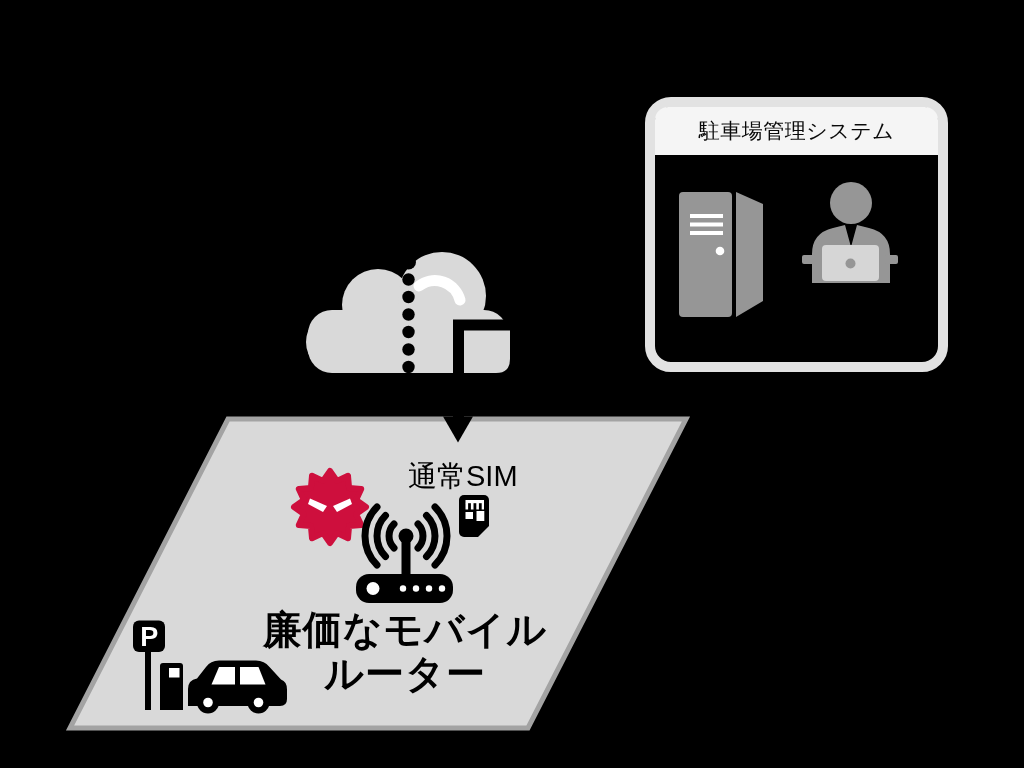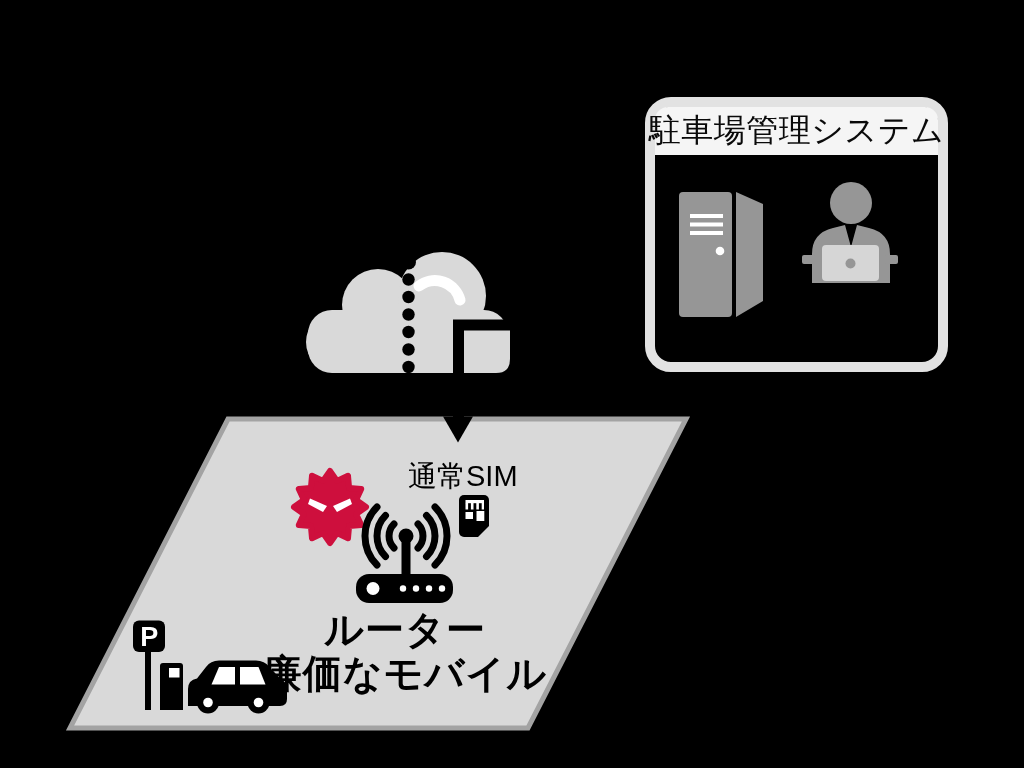--- a/index.html
+++ b/index.html
@@ -14,21 +14,21 @@
   .mgmt-box{
     position:absolute;left:645px;top:97px;width:303px;height:275px;
     box-sizing:border-box;border:10px solid var(--box_border,#e2e2e2);
     border-radius:26px;z-index:2;
   }
   .mgmt-title{
     position:absolute;left:0;top:0;right:0;height:48px;
     background:var(--box_title_bg,#f5f5f5);
     border-radius:13px 13px 0 0;
     display:flex;align-items:center;justify-content:center;
-    font-size:32px;color:#0a0a0a;white-space:nowrap;letter-spacing:0.5px;
+    font-size:21px;color:#0a0a0a;white-space:nowrap;letter-spacing:0.5px;
   }
 
   
   .sim-label{
     position:absolute;left:408px;top:457px;width:140px;z-index:3;
     font-size:29px;font-weight:500;color:#000;
   }
   .router-label{
     position:absolute;left:245px;top:608px;width:320px;z-index:3;
     text-align:center;font-size:39px;font-weight:bold;color:#000;
@@ -153,17 +153,17 @@
       <circle class="dev" cx="850.5" cy="263.5" r="5"></circle>
     </g>
   </svg>
 
   <div class="mgmt-box">
     <div class="mgmt-title">駐車場管理システム</div>
   </div>
 
   <div class="sim-label">通常SIM</div>
   <div class="router-label">
+    <div>廉価なモバイル</div>
     <div>ルーター</div>
-    <div>廉価なモバイル</div>
   </div>
 
 </div>
 
 </body></html>

